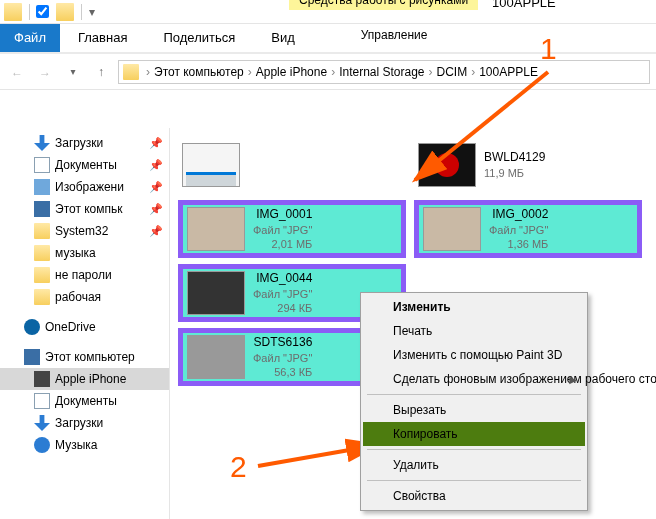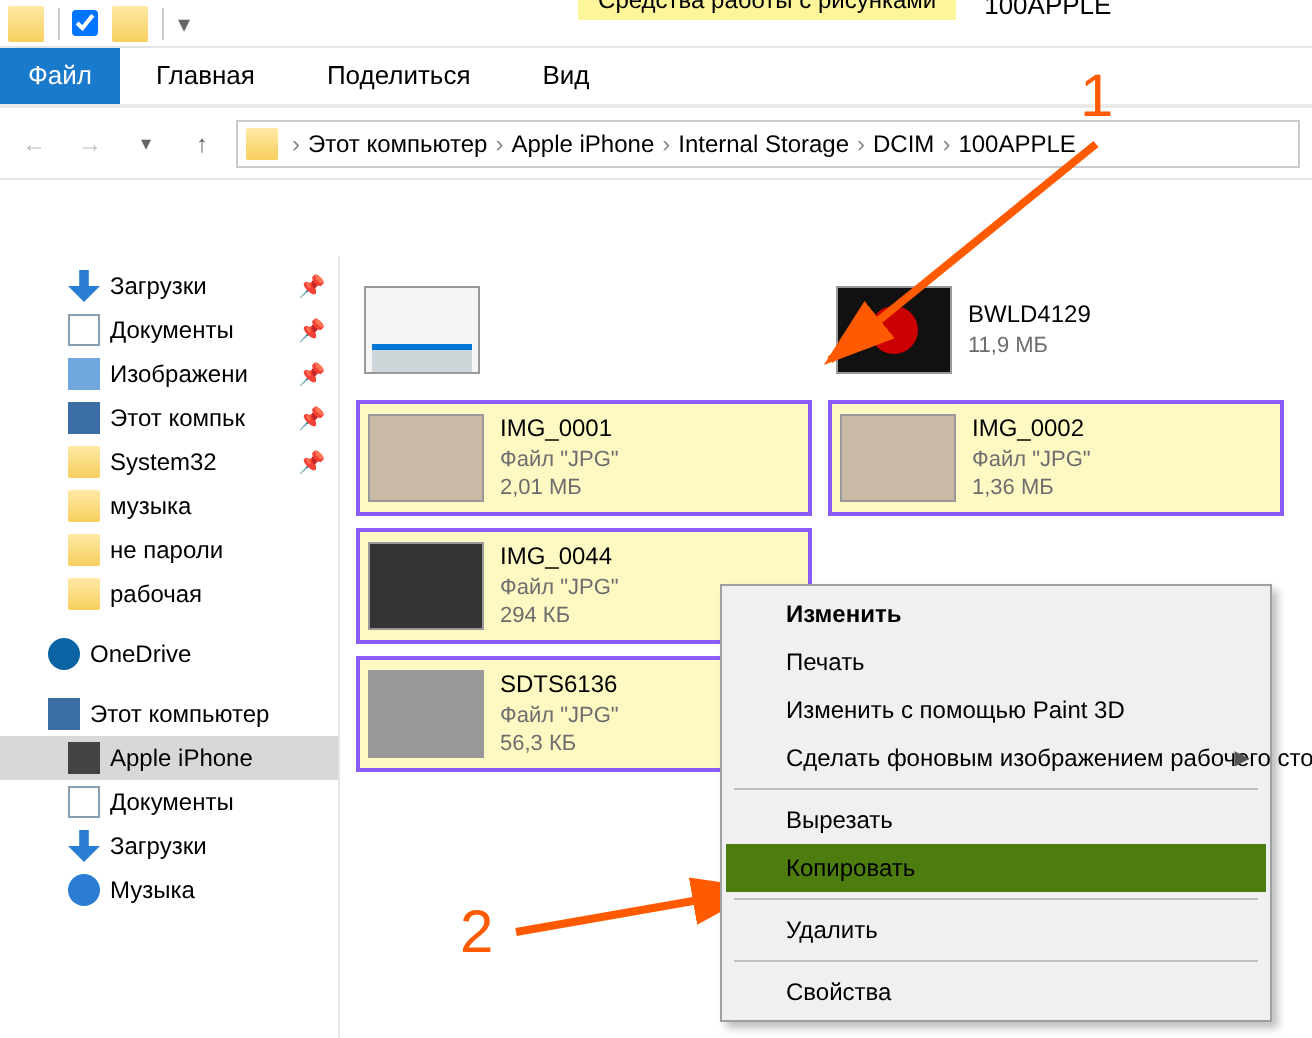--- a/index.html
+++ b/index.html
@@ -40,31 +40,31 @@
   .side-item.lvl1 { padding-left: 34px; }
   .side-item.sel { background: #d8d8d8; }
   .side-item .pin { position: absolute; right: 6px; color: #888; font-size: 11px; }
   .side-group-gap { height: 8px; }
   .side-ico { width: 16px; height: 16px; margin-right: 5px; flex-shrink: 0; }
 
   
   .content { flex: 1; position: relative; padding: 8px; }
   .tile-row { display: flex; gap: 8px; margin-bottom: 6px; }
   .tile { width: 228px; height: 58px; display: flex; align-items: center; padding: 4px; }
-  .tile.sel { background: #fef9c3; border: 2px solid #8b5cf6; }
+  .tile.sel { background: #5eead4; border: 5px solid #8b5cf6; text-align: right; }
   .tile .thumb { width: 58px; height: 44px; background: #c9b9a5; margin-right: 8px; border: 1px solid #999; flex-shrink: 0; }
   .tile .thumb.dark { background: #333; }
   .tile .thumb.grey { background: #999; }
   .tile .thumb.drive { background: #f5f5f5; display:flex; align-items:flex-end; justify-content:center; }
   .tile .thumb.video { background: #111; display:flex; align-items:center; justify-content:center; }
   .tile .tname { font-size: 12px; line-height: 1.3; }
   .tile .tmeta { font-size: 11px; color: #6d6d6d; line-height: 1.3; }
 
   
-  .ctx-menu { position: absolute; left: 360px; top: 292px; width: 276px; background: #f0f0f0; border: 1px solid #a0a0a0; box-shadow: 3px 3px 4px rgba(0,0,0,.25); padding: 2px; z-index: 20; }
+  .ctx-menu { position: absolute; left: 360px; top: 292px; width: 228px; background: #f0f0f0; border: 1px solid #a0a0a0; box-shadow: 3px 3px 4px rgba(0,0,0,.25); padding: 2px; z-index: 20; }
   .ctx-item { height: 24px; display: flex; align-items: center; padding-left: 30px; font-size: 12px; position: relative; white-space: nowrap; }
   .ctx-item.hover { background: #4d7c0f; }
   .ctx-sep { height: 1px; background: #c0c0c0; margin: 3px 4px; }
   .ctx-item .sub { position: absolute; right: 8px; color: #555; font-size: 10px; }
 
   
   .annot-num { position: absolute; font-size: 30px; color: #ff5a00; font-weight: 400; z-index: 30; }
   .arrow-svg { position: absolute; z-index: 15; pointer-events: none; }
 
   
@@ -95,20 +95,21 @@
   </div>
   <div class="win-title">100APPLE</div>
 </div>
 
 <div class="ribbon-tabs">
   <div class="file-tab">Файл</div>
   <div class="rtab">Главная</div>
   <div class="rtab">Поделиться</div>
   <div class="rtab">Вид</div>
   <div style="width:30px"></div>
+  <div class="ctx-tab" style="background:#fdf59a00;">Управление</div>
 </div>
 <div class="ribbon-strip"></div>
 
 <div class="navbar">
   <div class="nav-btn disabled">←</div>
   <div class="nav-btn disabled">→</div>
   <div class="nav-btn" style="font-size:10px;">▾</div>
   <div class="nav-btn">↑</div>
   <div class="addr">
     <span class="folder-ico ico-folder side-ico"></span>

